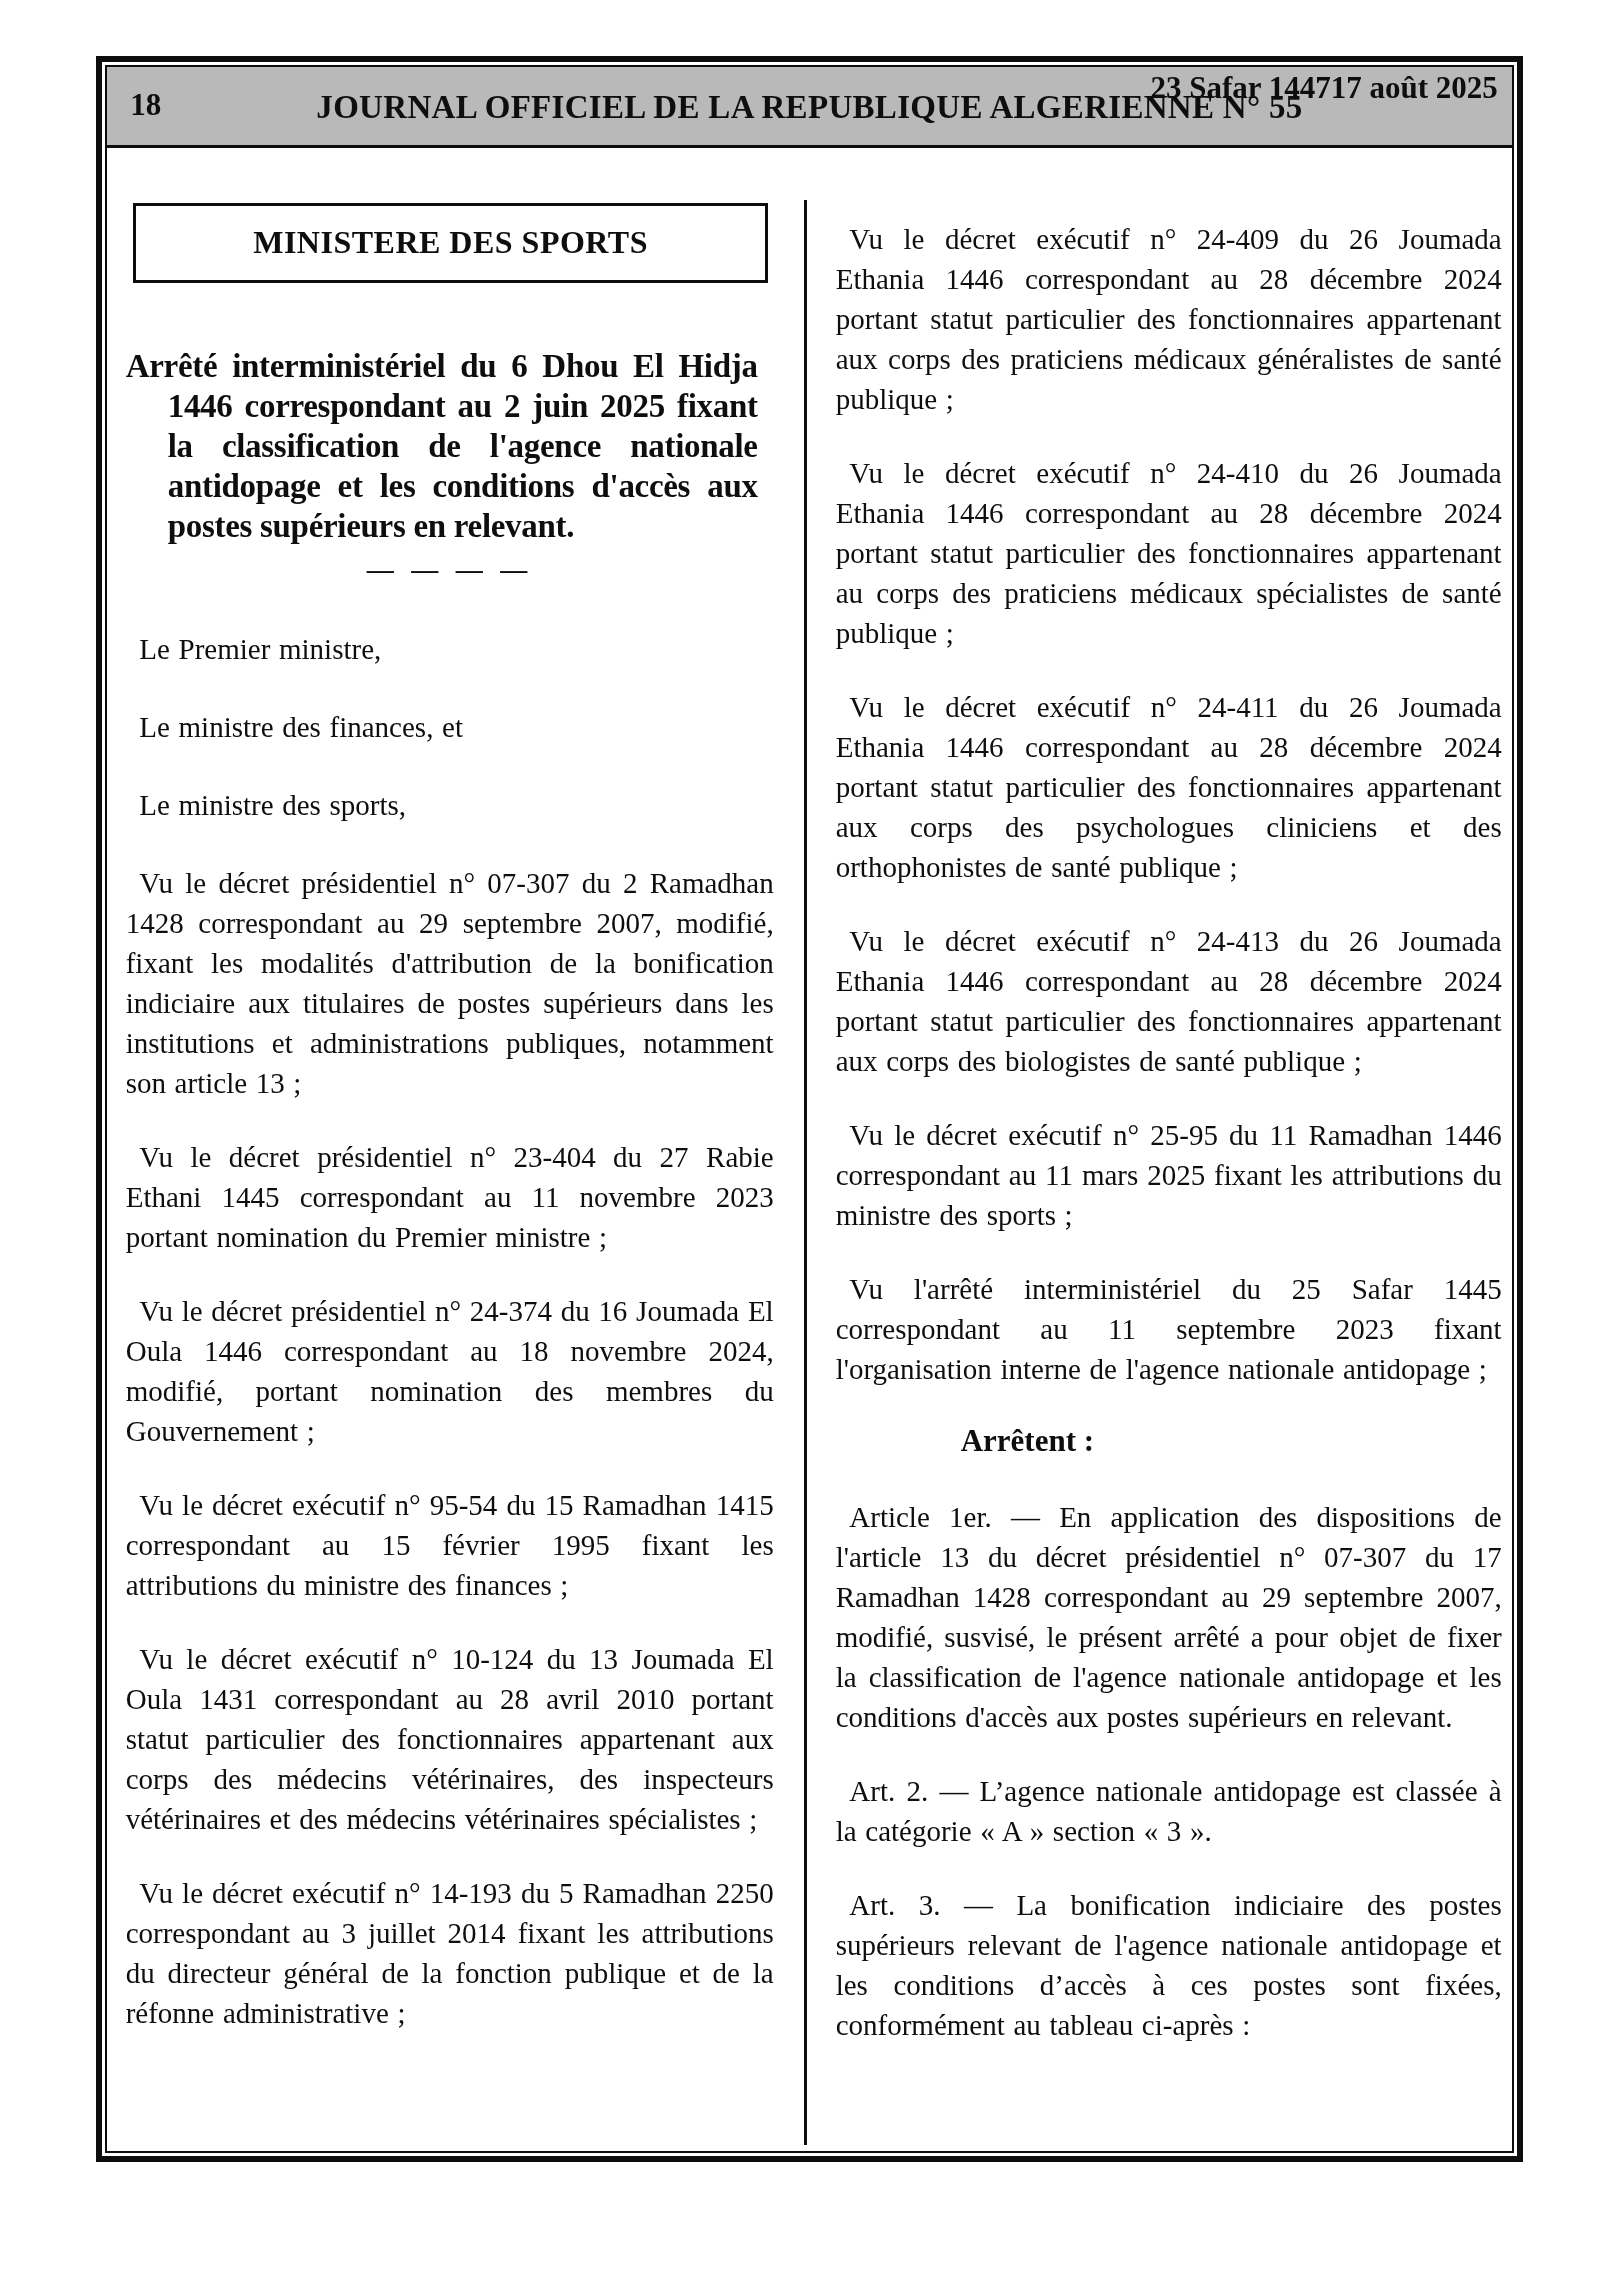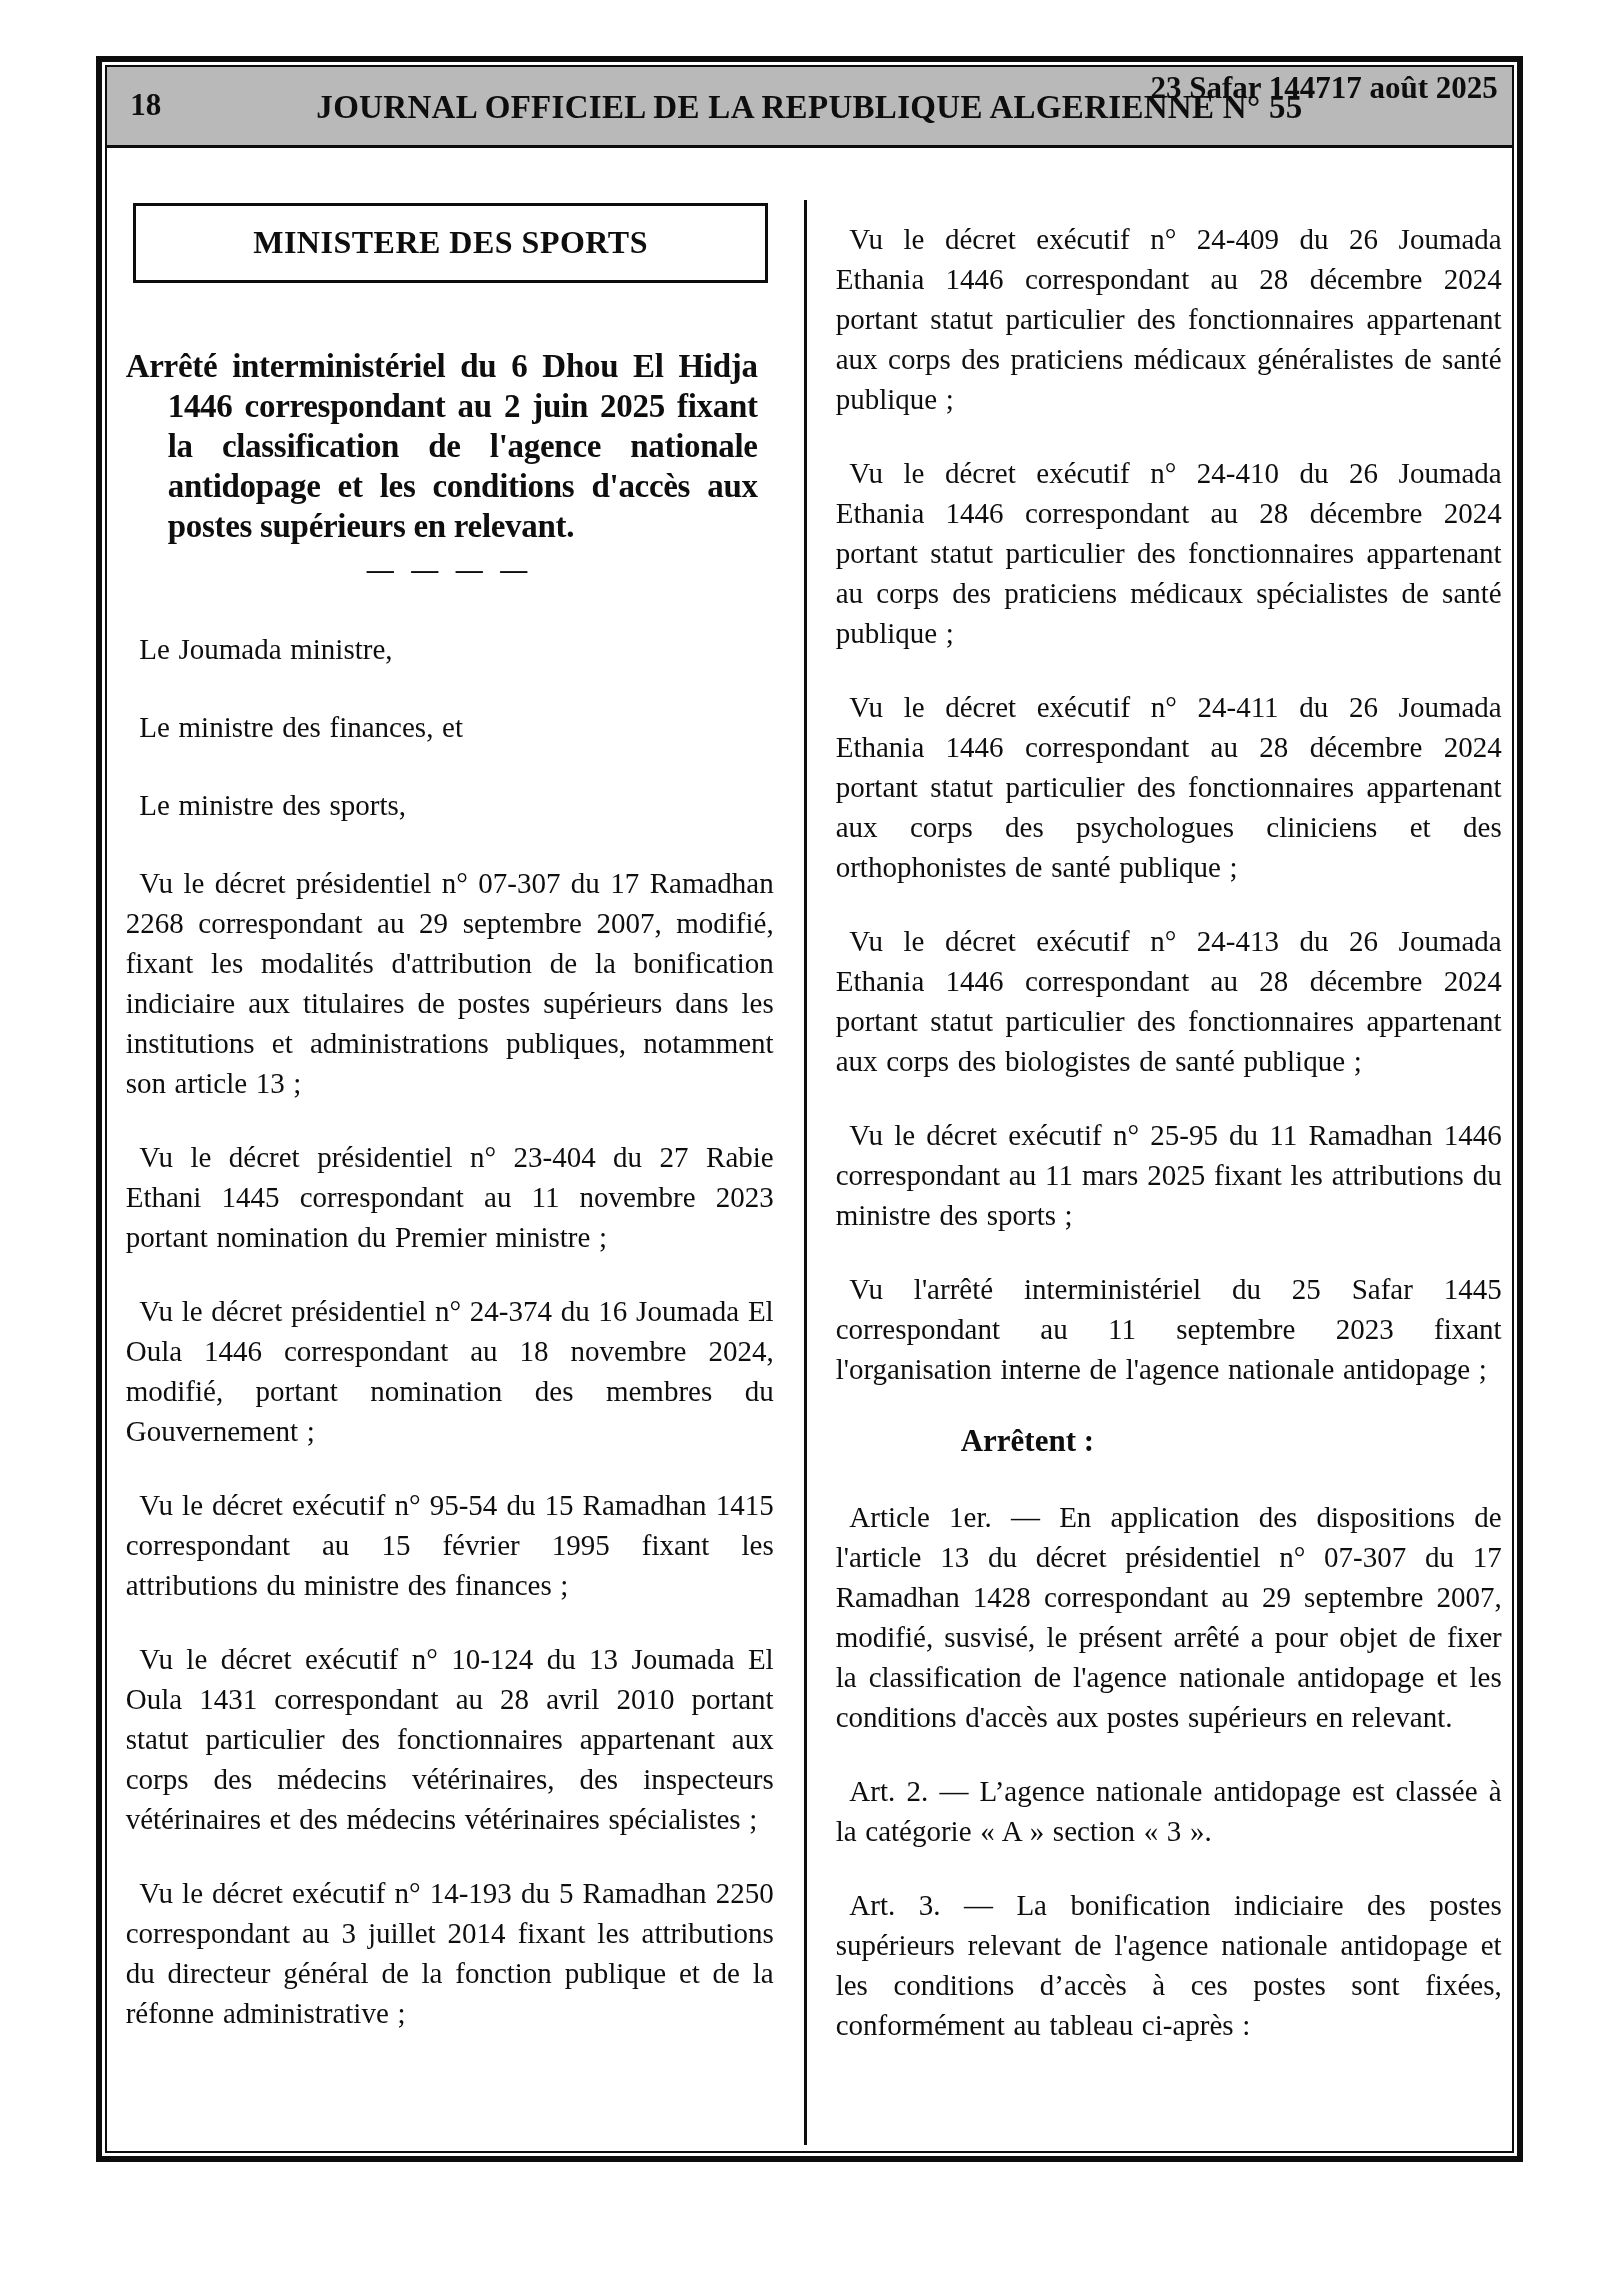--- a/index.html
+++ b/index.html
@@ -89,24 +89,24 @@
     </div>
 
     <div class="divider"></div>
 
     <div class="col col-left">
       <div class="ministry-box">
         <span>MINISTERE DES SPORTS</span>
       </div>
       <p class="decree-title">Arrêté interministériel du 6 Dhou El Hidja 1446 correspondant au 2 juin 2025 fixant la classification de l'agence nationale antidopage et les conditions d'accès aux postes supérieurs en relevant.</p>
       <p class="separator">— — — —</p>
-      <p class="intro">Le Joumada ministre,</p>
+      <p class="intro">Le Premier ministre,</p>
       <p class="intro">Le ministre des finances, et</p>
       <p class="intro">Le ministre des sports,</p>
-      <p class="body">Vu le décret présidentiel n° 07-307 du 17 Ramadhan 2268 correspondant au 29 septembre 2007, modifié, fixant les modalités d'attribution de la bonification indiciaire aux titulaires de postes supérieurs dans les institutions et administrations publiques, notamment son article 13 ;</p>
+      <p class="body">Vu le décret présidentiel n° 07-307 du 2 Ramadhan 1428 correspondant au 29 septembre 2007, modifié, fixant les modalités d'attribution de la bonification indiciaire aux titulaires de postes supérieurs dans les institutions et administrations publiques, notamment son article 13 ;</p>
       <p class="body">Vu le décret présidentiel n° 23-404 du 27 Rabie Ethani 1445 correspondant au 11 novembre 2023 portant nomination du Premier ministre ;</p>
       <p class="body">Vu le décret présidentiel n° 24-374 du 16 Joumada El Oula 1446 correspondant au 18 novembre 2024, modifié, portant nomination des membres du Gouvernement ;</p>
       <p class="body">Vu le décret exécutif n° 95-54 du 15 Ramadhan 1415 correspondant au 15 février 1995 fixant les attributions du ministre des finances ;</p>
       <p class="body">Vu le décret exécutif n° 10-124 du 13 Joumada El Oula 1431 correspondant au 28 avril 2010 portant statut particulier des fonctionnaires appartenant aux corps des médecins vétérinaires, des inspecteurs vétérinaires et des médecins vétérinaires spécialistes ;</p>
       <p class="body">Vu le décret exécutif n° 14-193 du 5 Ramadhan 2250 correspondant au 3 juillet 2014 fixant les attributions du directeur général de la fonction publique et de la réfonne administrative ;</p>
     </div>
 
     <div class="col col-right">
       <p class="body">Vu le décret exécutif n° 24-409 du 26 Joumada Ethania 1446 correspondant au 28 décembre 2024 portant statut particulier des fonctionnaires appartenant aux corps des praticiens médicaux généralistes de santé publique ;</p>
       <p class="body">Vu le décret exécutif n° 24-410 du 26 Joumada Ethania 1446 correspondant au 28 décembre 2024 portant statut particulier des fonctionnaires appartenant au corps des praticiens médicaux spécialistes de santé publique ;</p>

